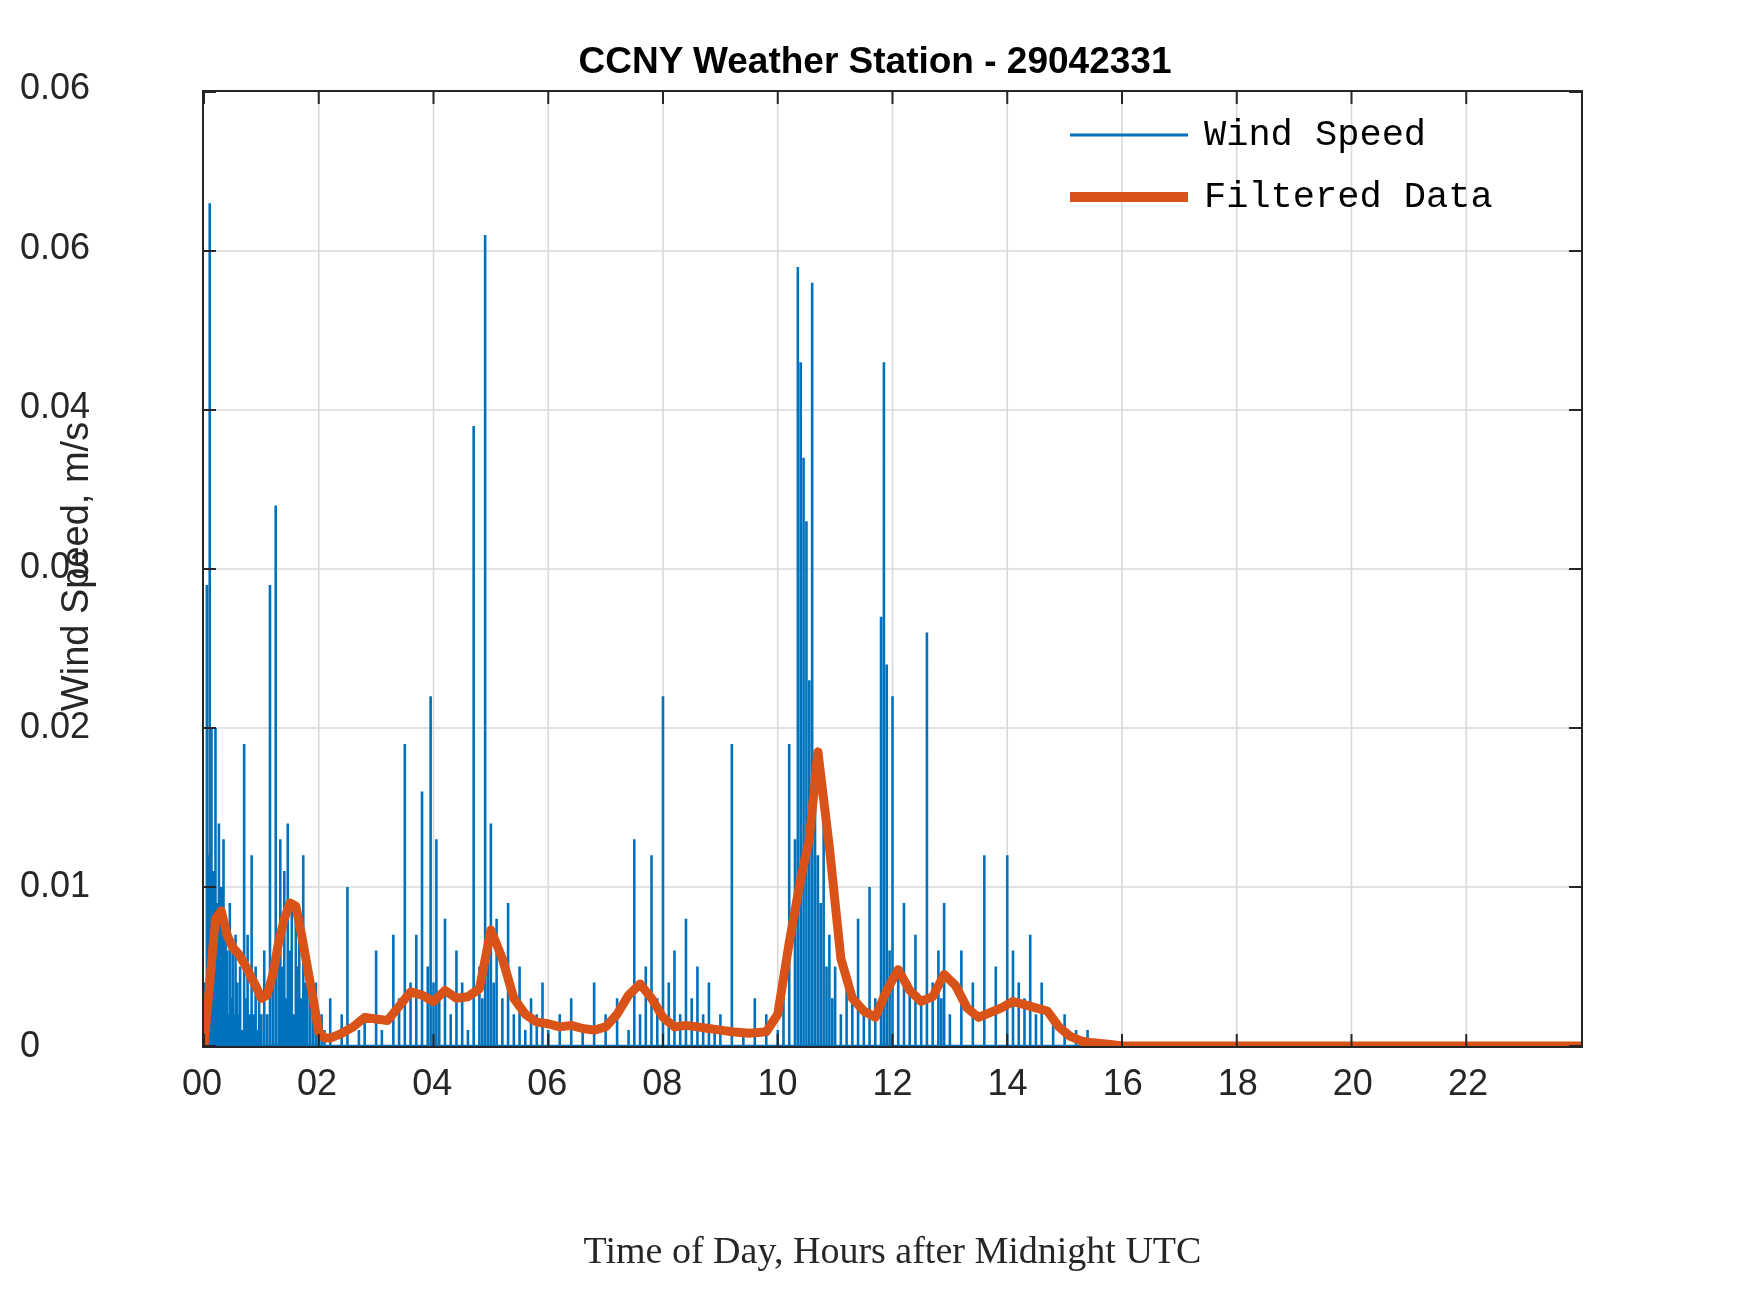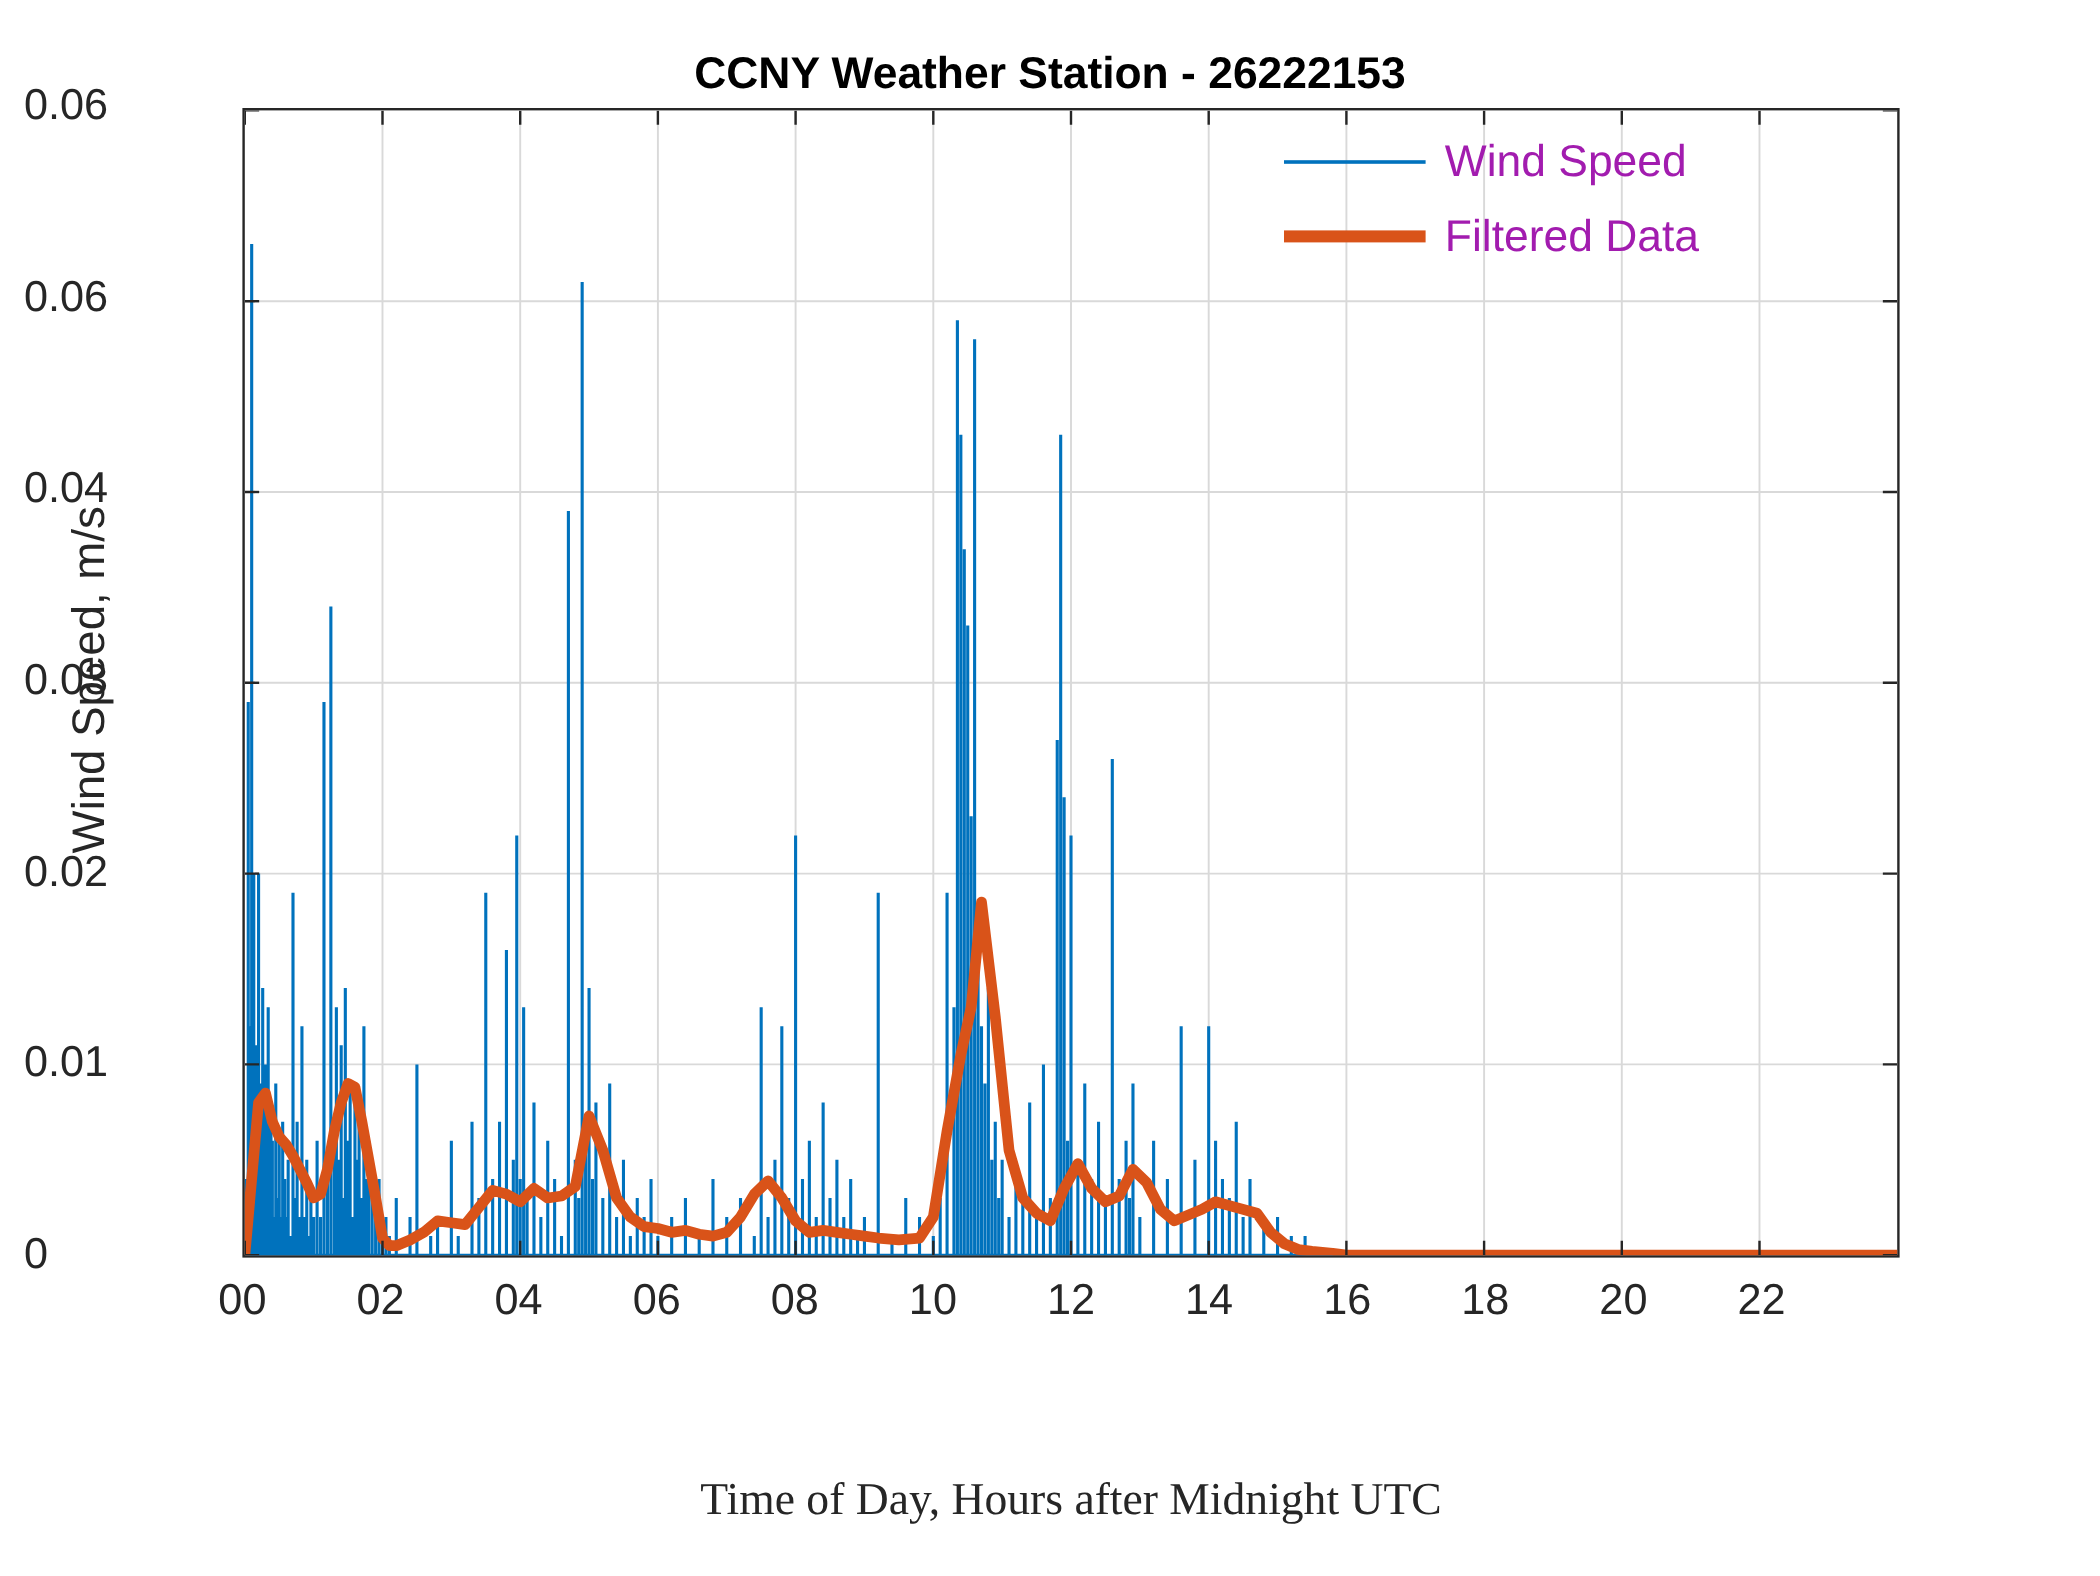--- a/index.html
+++ b/index.html
@@ -130,32 +130,32 @@
   .legend-swatch i {
     position: absolute;
     left: 0;
     top: 50%;
     width: 118px;
     display: block;
     transform: translateY(-50%);
   }
   .legend-text {
     font-size: 37px;
-    color: #a21caf;
+    color: #000000;
     margin-left: 16px;
     white-space: nowrap;
-    font-family: Liberation Sans, sans-serif;
+    font-family: Liberation Mono, monospace;
   }
 </style>
 </head>
 <body>
 
 <div id="figure">
 
-  <div id="chart-title">CCNY Weather Station - 26222153</div>
+  <div id="chart-title">CCNY Weather Station - 29042331</div>
 
   <div id="ytick-labels">
       <div class="ytick-label" style="top: 1024px;">0</div>
       <div class="ytick-label" style="top: 864.333px;">0.01</div>
       <div class="ytick-label" style="top: 704.667px;">0.02</div>
       <div class="ytick-label" style="top: 545px;">0.03</div>
       <div class="ytick-label" style="top: 385.333px;">0.04</div>
       <div class="ytick-label" style="top: 225.667px;">0.06</div>
       <div class="ytick-label" style="top: 66px;">0.06</div>
     </div>

